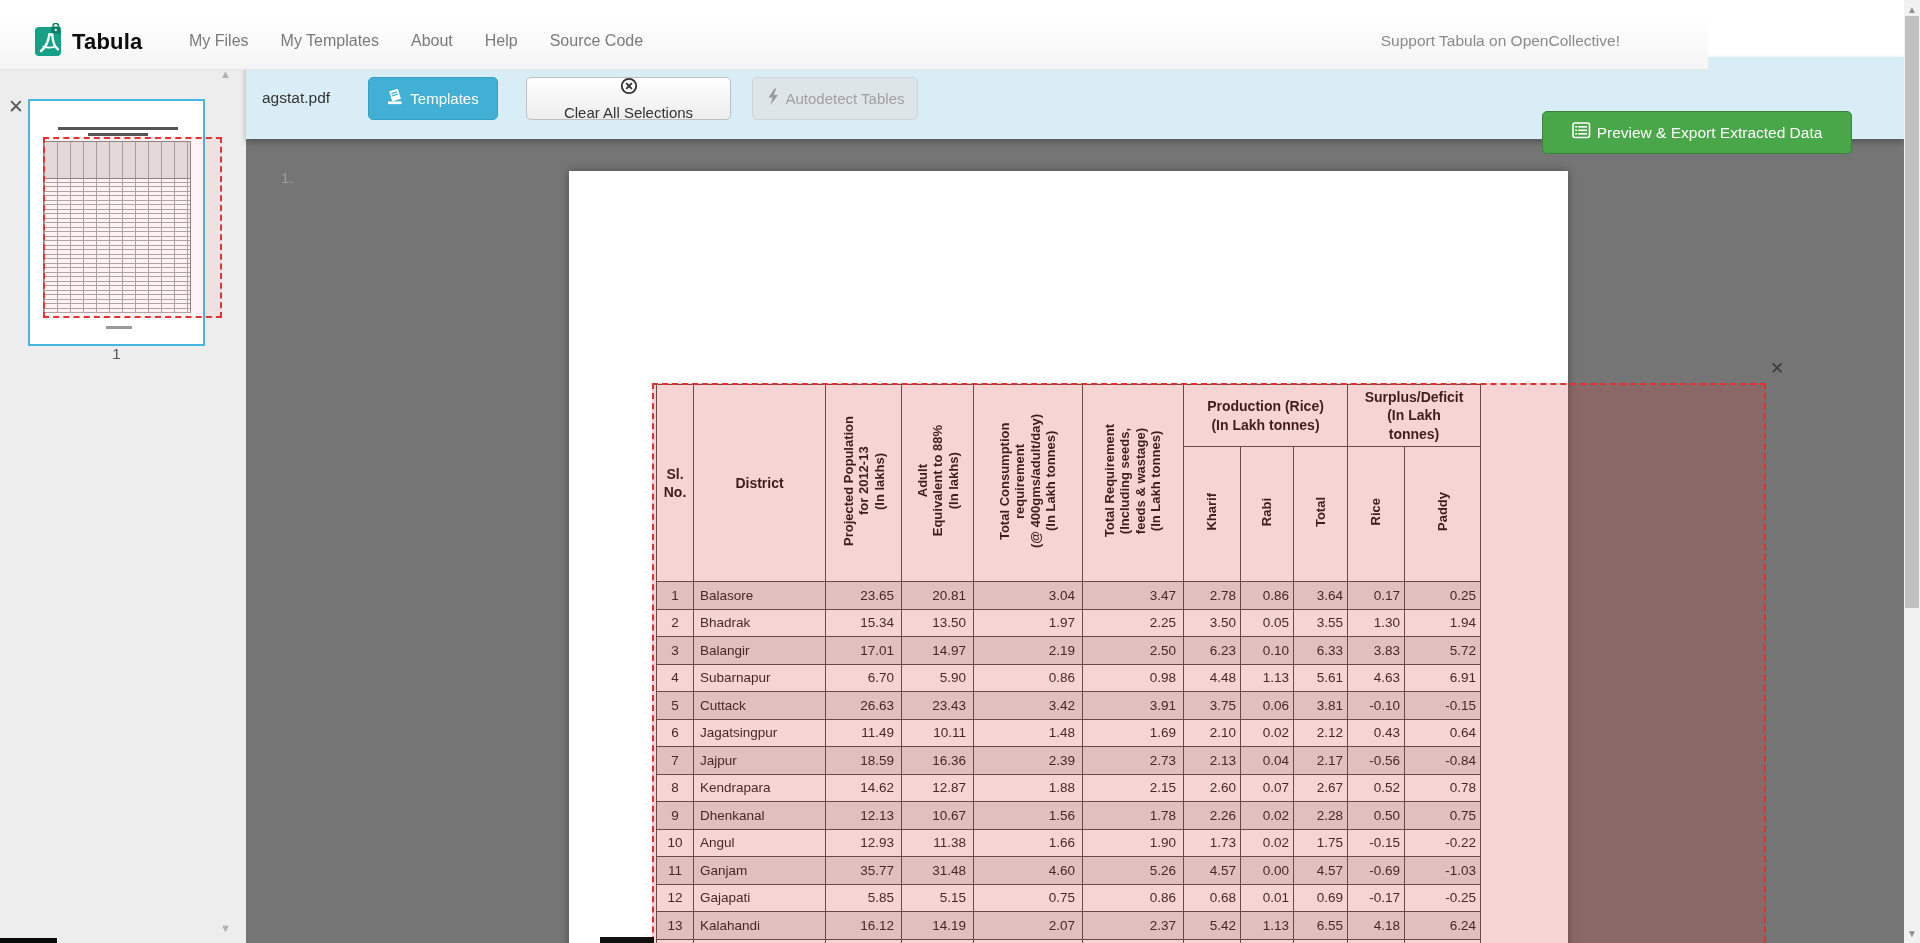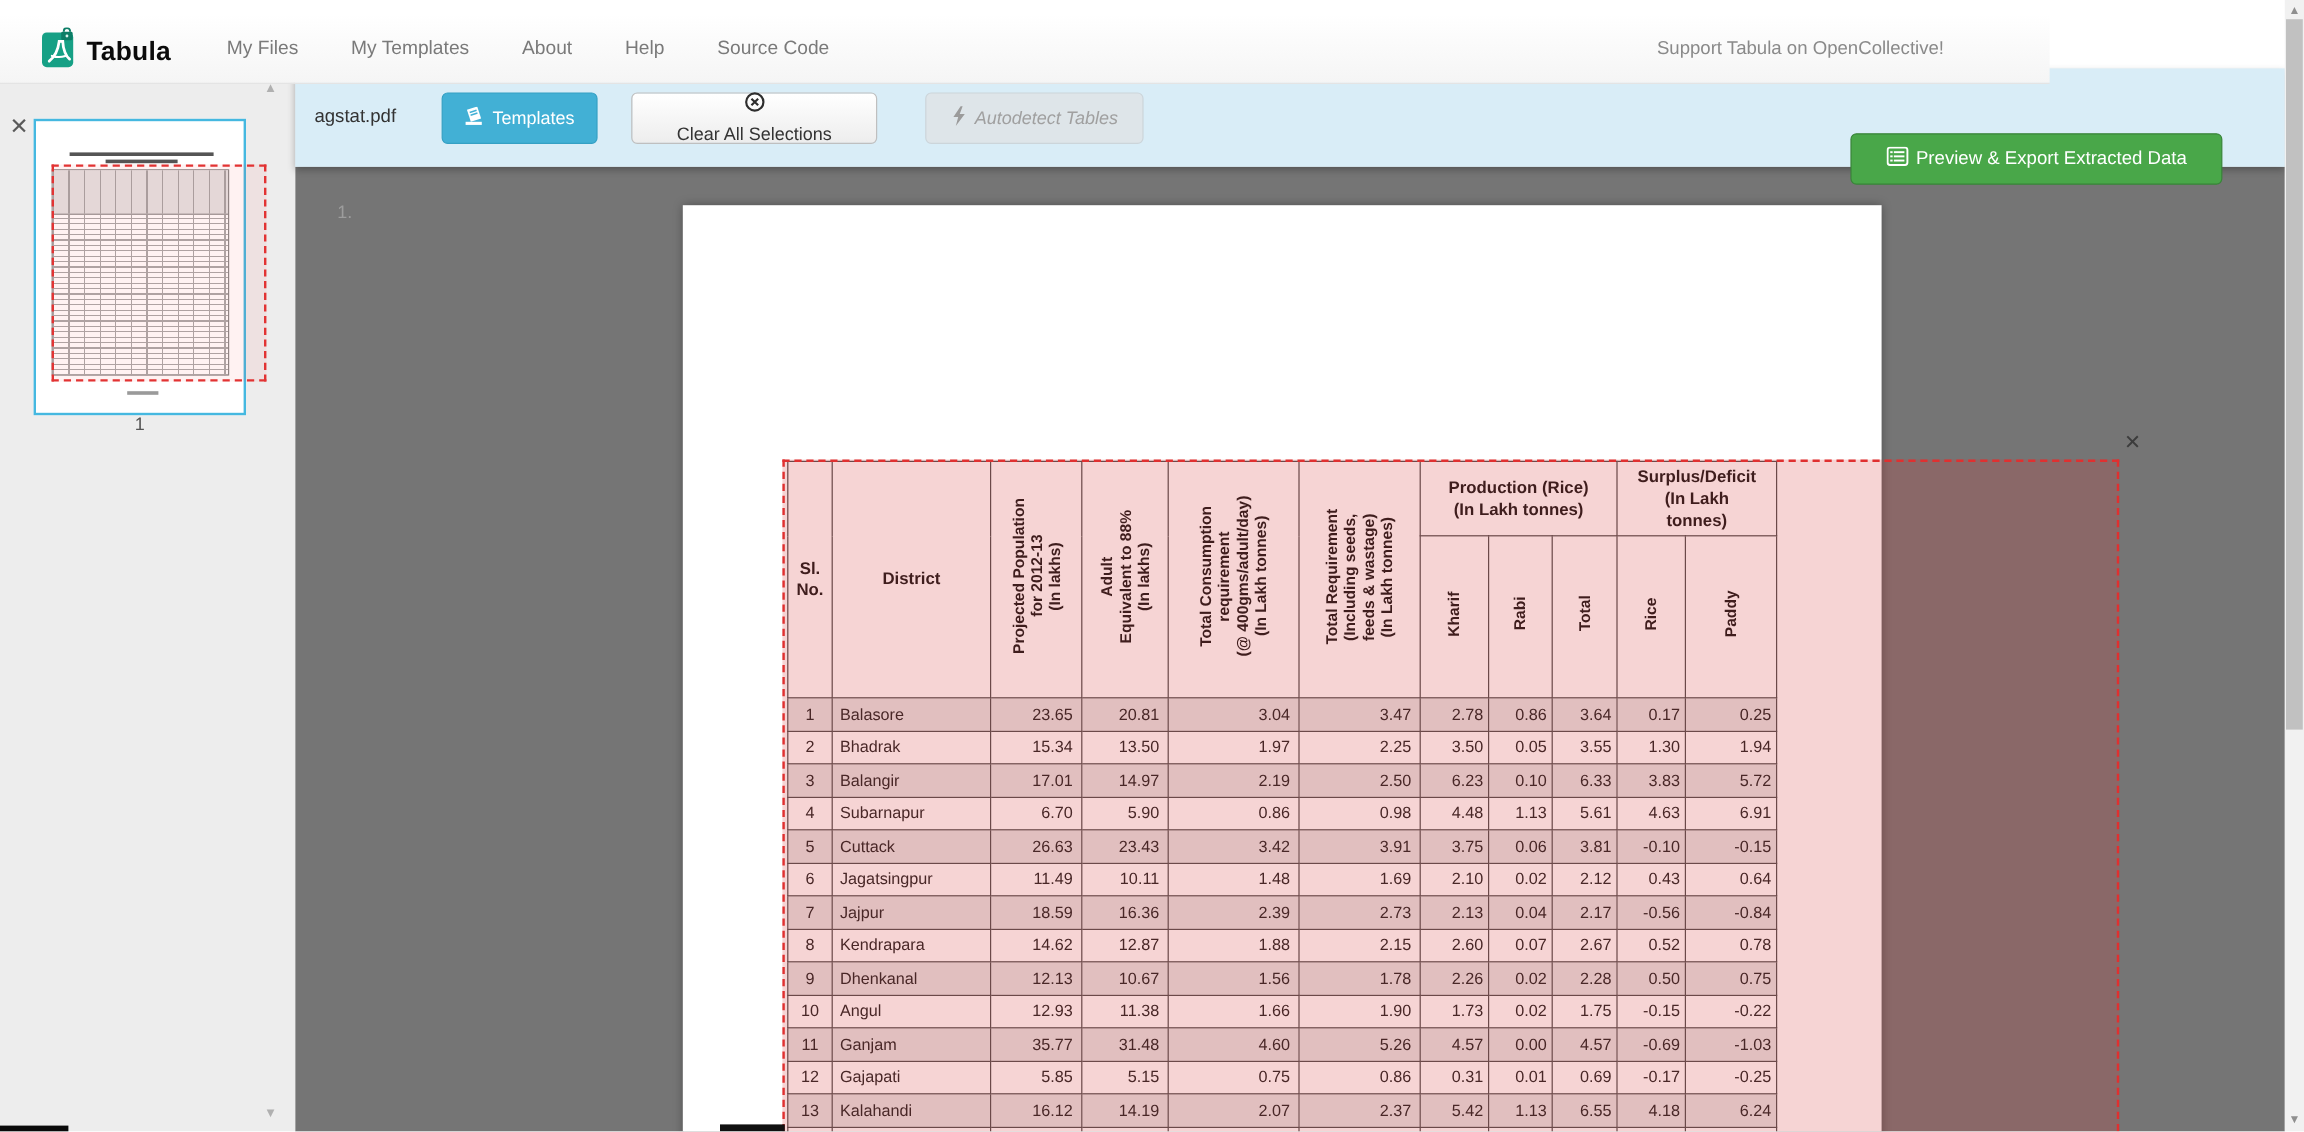--- a/index.html
+++ b/index.html
@@ -4,21 +4,21 @@
 <style>
   html,body{margin:0;padding:0;background:#fff;}
   #stage{position:relative;width:1920px;height:943px;overflow:hidden;
          font-family:"Liberation Sans","DejaVu Sans",sans-serif;-webkit-font-smoothing:antialiased;}
 
   
   .navbar{position:absolute;left:0;top:12px;width:1708px;height:57px;
           background:linear-gradient(#ffffff,#f5f5f5);border-bottom:1px solid #e4e4e4;z-index:30;}
   .brand{position:absolute;left:35px;top:11px;display:flex;align-items:center;}
   .brand-name{font-size:22px;font-weight:bold;color:#0b0b0b;margin-left:10px;letter-spacing:.2px;}
-  .nav-links{position:absolute;left:189px;top:0;height:57px;display:flex;align-items:center;gap:44px;}
+  .nav-links{position:absolute;left:189px;top:0;height:57px;display:flex;align-items:center;gap:32px;}
   .nav-link{font-size:16px;color:#7a7a7a;cursor:pointer;white-space:nowrap;}
   .support-link{position:absolute;right:88px;top:0;height:57px;display:flex;align-items:center;
                 font-size:15.5px;color:#8a8a8a;cursor:pointer;}
 
   
   .sidebar{position:absolute;left:0;top:57px;width:246px;height:886px;background:#ededed;z-index:10;}
   .thumb-close{position:absolute;left:8px;top:40px;font-size:19px;font-weight:900;color:#5a5a5a;cursor:pointer;line-height:1;}
   .thumb-page{position:absolute;left:28px;top:42px;width:177px;height:247px;background:#fff;
               border:2px solid #45b8e0;box-sizing:border-box;cursor:pointer;}
   .thumb-title-1{position:absolute;left:28px;top:26px;width:120px;height:3px;background:#555;}
@@ -38,21 +38,21 @@
 
   
   .toolbar{position:absolute;left:246px;top:57px;width:1658px;height:82px;background:#d9edf7;
            box-shadow:0 3px 6px rgba(0,0,0,.28);z-index:20;}
   .filename{position:absolute;left:16px;top:0;height:82px;display:flex;align-items:center;
             font-size:15.5px;color:#333;}
   .btn{position:absolute;top:20px;height:43px;display:flex;align-items:center;justify-content:center;
        gap:6px;border-radius:5px;font-size:15px;box-sizing:border-box;cursor:pointer;white-space:nowrap;}
   .btn-templates{left:122px;width:130px;background:#42b0d5;border:1px solid #35a0c4;color:#fff;}
   .btn-clear{left:280px;width:205px;background:linear-gradient(#ffffff,#ededed);border:1px solid #bfbfbf;color:#333;flex-direction:column;}
-  .btn-autodetect{left:525px;width:182px;background:#dee5e9;border:1px solid #ccd5da;color:#a0a0a0;cursor:default;font-style:italic;}
+  .btn-autodetect{left:506px;width:166px;background:#dee5e9;border:1px solid #ccd5da;color:#a0a0a0;cursor:default;}
   .btn-export{right:52px;width:310px;background:#49a749;border:1px solid #398439;color:#fff;font-size:15.5px;margin-top:34px;}
 
   
   .viewer{position:absolute;left:246px;top:139px;width:1658px;height:804px;background:#757575;overflow:hidden;z-index:5;}
   .page-marker{position:absolute;left:35px;top:30px;font-size:15px;color:#9d9d9d;}
   .pdf-page{position:absolute;left:323px;top:32px;width:999px;height:940px;background:#fff;
             box-shadow:0 0 8px rgba(0,0,0,.35);}
   .doc-title{position:absolute;left:0;top:313px;width:100%;text-align:center;
              font-size:19px;font-weight:bold;color:#3a3a3a;line-height:25px;letter-spacing:.2px;}
 
@@ -388,21 +388,21 @@
               <td class="c-num-sm">-0.69</td>
               <td class="c-num-sm">-1.03</td>
             </tr>
             <tr>
               <td class="c-sl">12</td>
               <td class="c-district">Gajapati</td>
               <td class="c-num">5.85</td>
               <td class="c-num">5.15</td>
               <td class="c-num">0.75</td>
               <td class="c-num">0.86</td>
-              <td class="c-num-sm">0.31</td>
+              <td class="c-num-sm">0.68</td>
               <td class="c-num-sm">0.01</td>
               <td class="c-num-sm">0.69</td>
               <td class="c-num-sm">-0.17</td>
               <td class="c-num-sm">-0.25</td>
             </tr>
             <tr>
               <td class="c-sl">13</td>
               <td class="c-district">Kalahandi</td>
               <td class="c-num">16.12</td>
               <td class="c-num">14.19</td>

